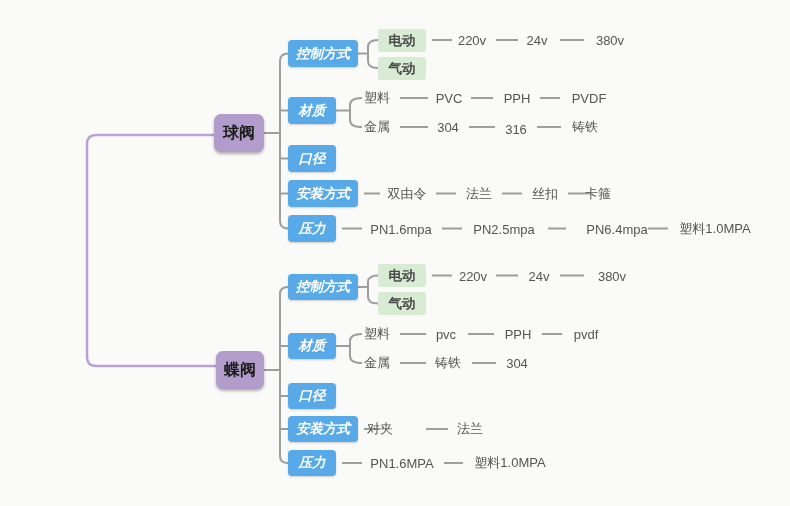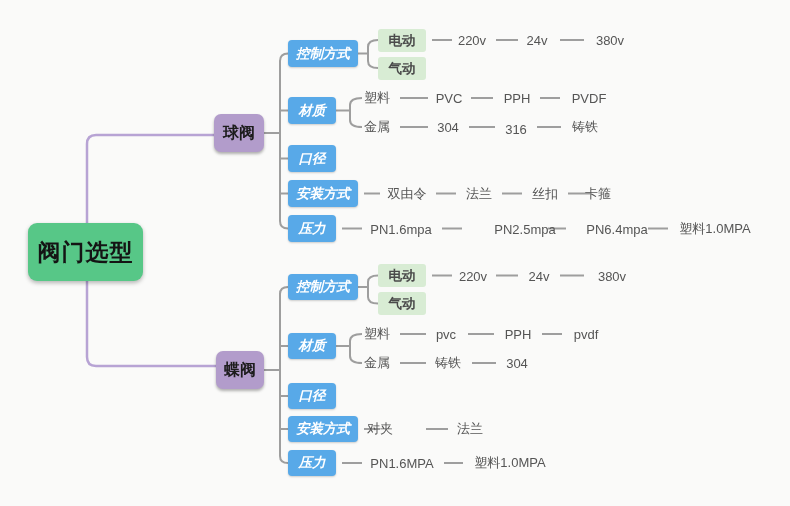--- a/index.html
+++ b/index.html
@@ -72,21 +72,20 @@
              M 400 127 H 428 M 469 127 H 495 M 537 127 H 561
              M 364 193.5 H 380 M 436 193.5 H 456 M 502 193.5 H 522 M 568 193.5 H 590
              M 342 228.5 H 362 M 442 228.5 H 462 M 548 228.5 H 566 M 648 228.5 H 668
              M 432 275.5 H 452 M 496 275.5 H 518 M 560 275.5 H 584
              M 400 334 H 426 M 468 334 H 494 M 542 334 H 562
              M 400 363 H 426 M 472 363 H 496
              M 364 429 H 380 M 426 429 H 448
              M 342 463 H 362 M 444 463 H 463"></path>
   </svg>
 
-  <div class="node root" style="left:28px;top:223px;width:115px;height:58px;">阀门选型</div>
 
   <div class="node branch" style="left:216px;top:351px;width:48px;height:38px;">蝶阀</div>
   <div class="node branch" style="left:214px;top:114px;width:50px;height:38px;">球阀</div>
 
   <div class="node cat" style="left:288px;top:40px;width:70px;height:27px;">控制方式</div>
   <div class="node cat" style="left:288px;top:97px;width:48px;height:27px;">材质</div>
   <div class="node cat" style="left:288px;top:145px;width:48px;height:27px;">口径</div>
   <div class="node cat" style="left:288px;top:180px;width:70px;height:27px;">安装方式</div>
   <div class="node cat" style="left:288px;top:215px;width:48px;height:27px;">压力</div>
 
@@ -106,21 +105,21 @@
   <div class="txt" style="left:448px;top:127px;">304</div>
   <div class="txt" style="left:516px;top:129px;">316</div>
   <div class="txt" style="left:585px;top:127px;">铸铁</div>
 
   <div class="txt" style="left:407px;top:193.5px;">双由令</div>
   <div class="txt" style="left:479px;top:193.5px;">法兰</div>
   <div class="txt" style="left:545px;top:193.5px;">丝扣</div>
   <div class="txt" style="left:598px;top:193.5px;">卡箍</div>
 
   <div class="txt" style="left:401px;top:228.5px;">PN1.6mpa</div>
-  <div class="txt" style="left:525px;top:228.5px;">PN2.5mpa</div>
+  <div class="txt" style="left:504px;top:228.5px;">PN2.5mpa</div>
   <div class="txt" style="left:607px;top:228.5px;padding-left:20px;">PN6.4mpa</div>
   <div class="txt" style="left:715px;top:228.5px;">塑料1.0MPA</div>
 
   <div class="node cat" style="left:288px;top:274px;width:70px;height:26px;">控制方式</div>
   <div class="node cat" style="left:288px;top:333px;width:48px;height:26px;">材质</div>
   <div class="node cat" style="left:288px;top:383px;width:48px;height:26px;">口径</div>
   <div class="node cat" style="left:288px;top:416px;width:70px;height:26px;">安装方式</div>
   <div class="node cat" style="left:288px;top:450px;width:48px;height:26px;">压力</div>
 
   <div class="node leaf" style="left:378px;top:264px;width:48px;height:23px;">电动</div>

